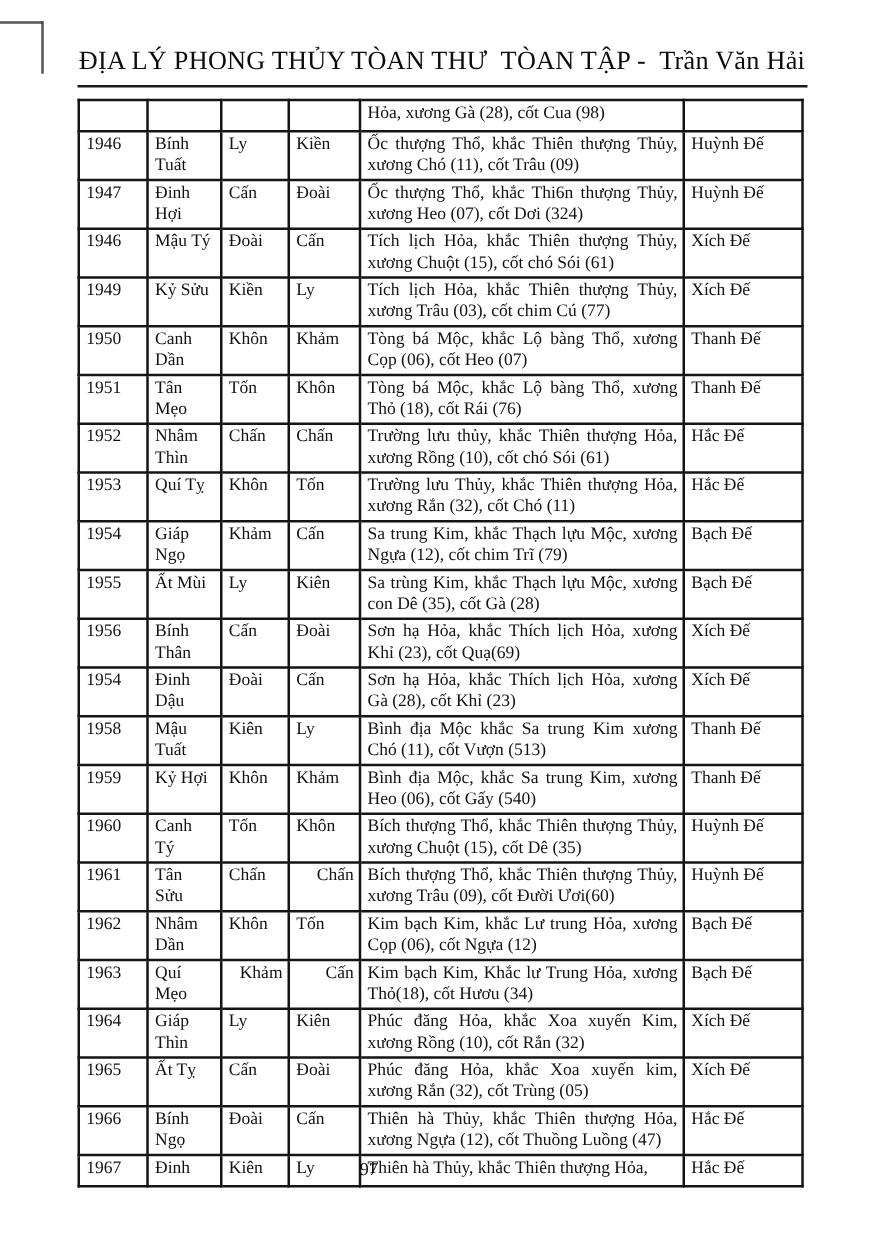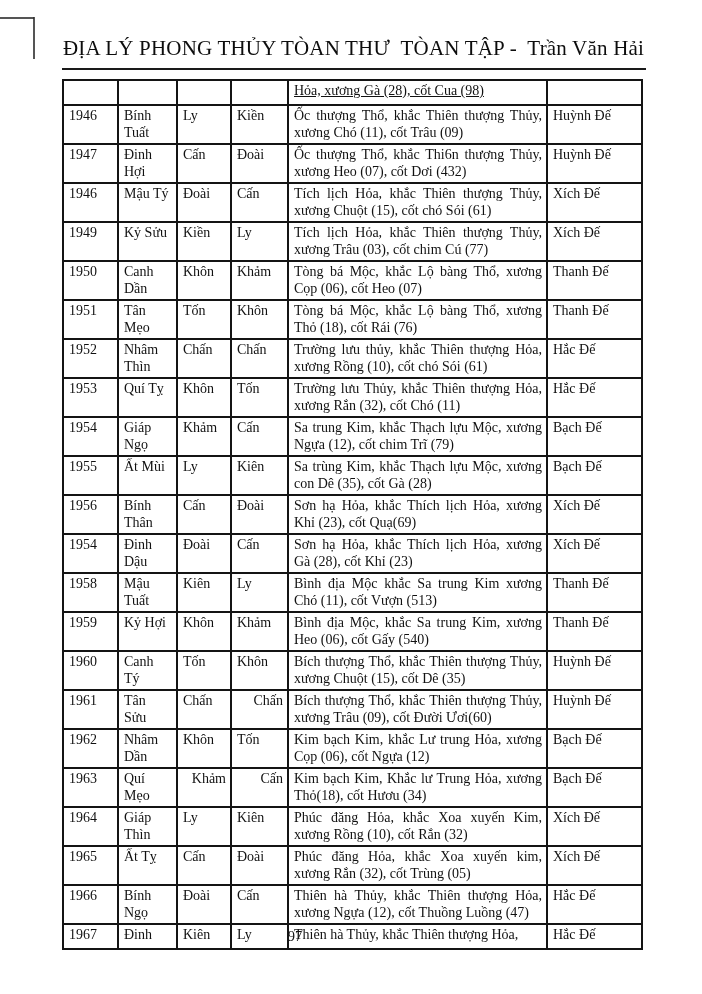--- a/index.html
+++ b/index.html
@@ -36,21 +36,21 @@
   table.years td{
     border:2px solid #141414;
     vertical-align:top;
     padding:1px 4px 2px 5px;
     overflow:hidden;
   }
   td.year{padding-left:8px;margin-top:16px;}
   td.canchi{white-space:pre-line;}
   td.desc{text-align:justify;text-justify:inter-word;padding-left:6px;padding-right:5px;}
   td.right{text-align:right;padding-right:7px;}
-  tr.cont td{height:20px;text-decoration:underline;}
+  tr.cont td{height:20px;}
   tr.body-row td{height:34px;}
   tr.last-row td{height:20px;}
 
   .page-number{
     position:absolute;left:0;top:928px;width:590px;
     text-align:center;font-size:14.5px;color:#101010;
   }
 </style>
 </head>
 <body>
@@ -90,21 +90,21 @@
           <td>Kiền</td>
           <td class="desc">Ốc thượng Thổ, khắc Thiên thượng Thủy, xương Chó (11), cốt Trâu (09)</td>
           <td>Huỳnh Đế</td>
         </tr>
         <tr class="body-row">
           <td class="year">1947</td>
           <td class="canchi">Đinh
 Hợi</td>
           <td>Cấn</td>
           <td>Đoài</td>
-          <td class="desc">Ốc thượng Thổ, khắc Thi6n thượng Thủy, xương Heo (07), cốt Dơi (432)</td>
+          <td class="desc">Ốc thượng Thổ, khắc Thi6n thượng Thủy, xương Heo (07), cốt Dơi (324)</td>
           <td>Huỳnh Đế</td>
         </tr>
         <tr class="body-row">
           <td class="year">1946</td>
           <td class="canchi">Mậu Tý</td>
           <td>Đoài</td>
           <td>Cấn</td>
           <td class="desc">Tích lịch Hỏa, khắc Thiên thượng Thủy, xương Chuột (15), cốt chó Sói (61)</td>
           <td>Xích Đế</td>
         </tr>

